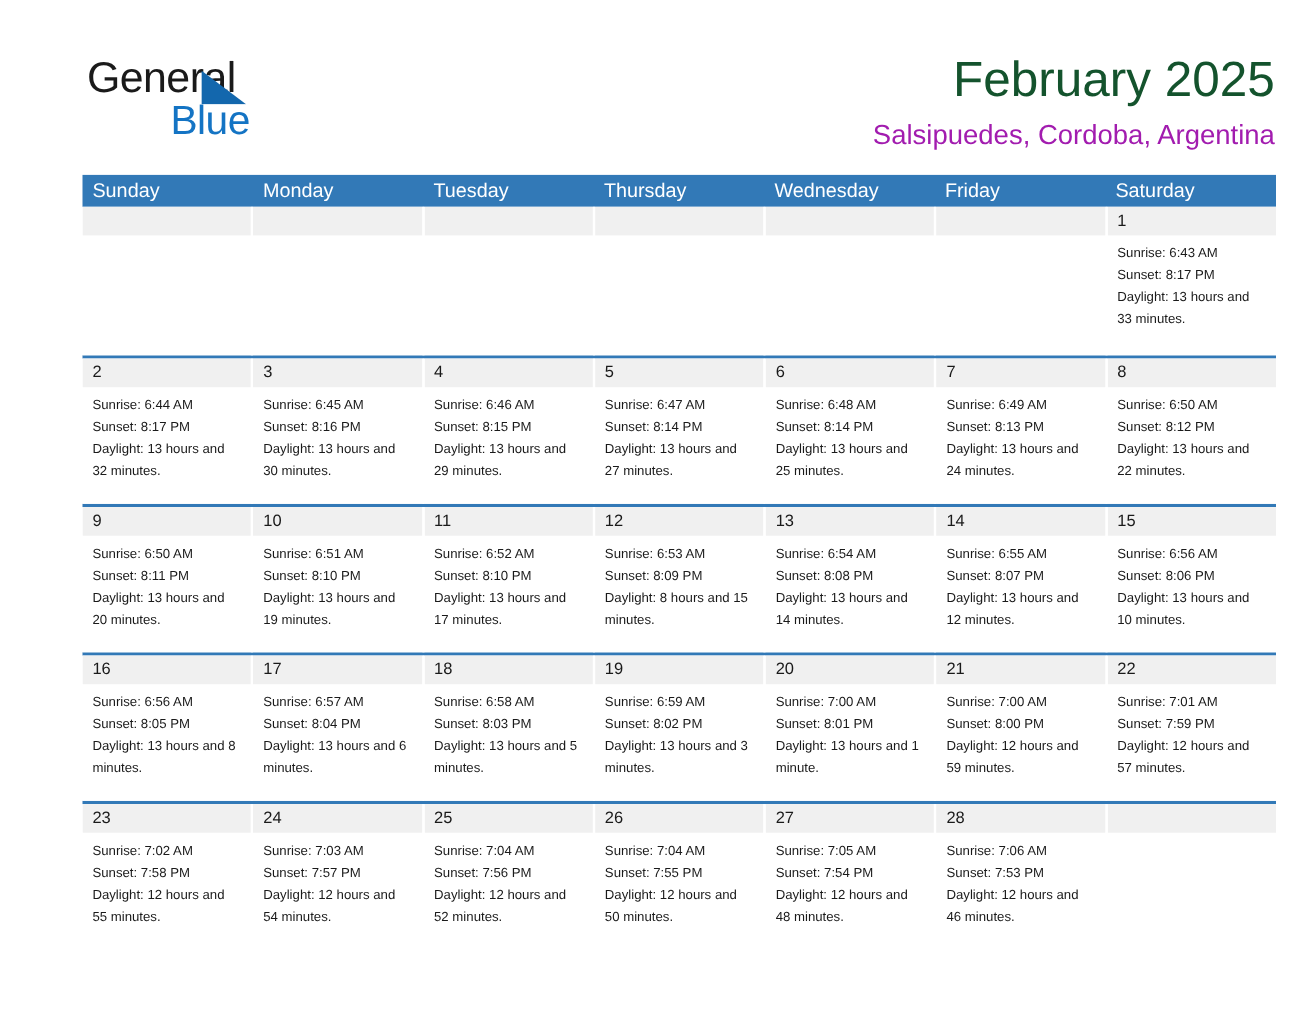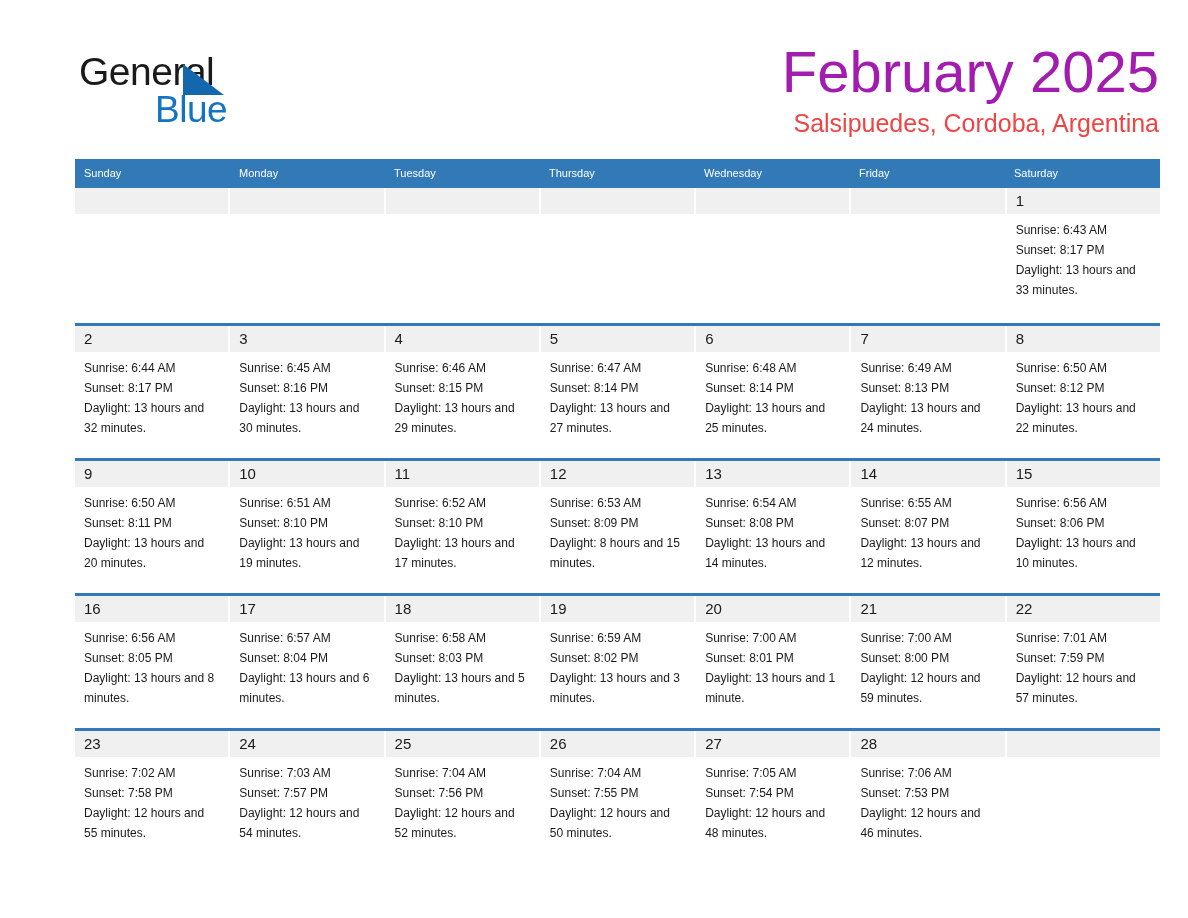--- a/index.html
+++ b/index.html
@@ -60,53 +60,53 @@
     font-size: 37px;
     line-height: 44px;
     color: #1474c4;
     letter-spacing: -0.5px;
   }
 
   .title {
     position: absolute;
     right: 0;
     top: 0;
-    font-size: 58px;
+    font-size: 45px;
     line-height: 56px;
-    color: #a21caf;
+    color: #14532d;
     text-align: right;
     white-space: nowrap;
   }
   .subtitle {
     position: absolute;
     right: 0;
     top: 63px;
     font-size: 25px;
     line-height: 32px;
-    color: #ef4444;
+    color: #a21caf;
     text-align: center;
     white-space: nowrap;
   }
 
   
   .calendar {
     position: absolute;
     left: 52px;
     top: 159px;
     width: 1085px;
   }
   .dow-row {
     display: flex;
     background: #3279b7;
     height: 29px;
   }
   .dow {
     flex: 1 1 0;
     color: #ffffff;
-    font-size: 11px;
+    font-size: 18px;
     line-height: 29px;
     padding-left: 9px;
     white-space: nowrap;
     overflow: hidden;
   }
   .week {
     display: flex;
     border-top: 3px solid #3279b7;
     height: 135px;
   }

